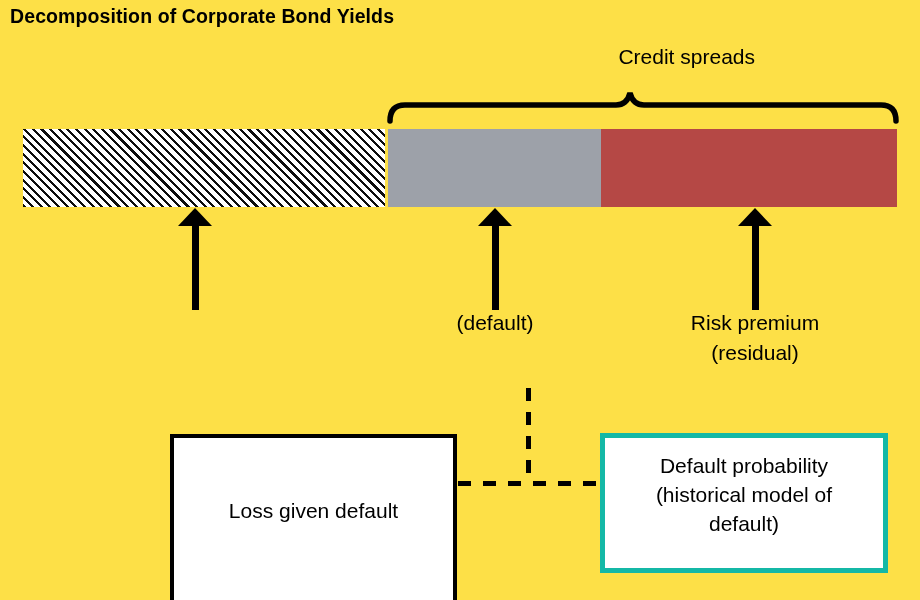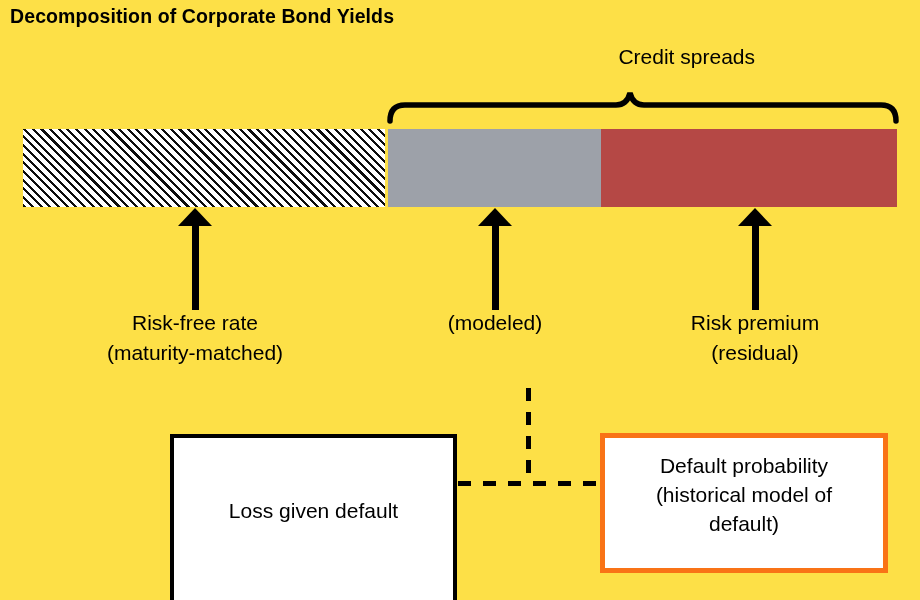--- a/index.html
+++ b/index.html
@@ -132,21 +132,21 @@
     width: 287px;
     height: 175px;
     border: 4px solid #000000;
     padding-bottom: 22px;
   }
   .box-pd {
     left: 600px;
     top: 433px;
     width: 288px;
     height: 140px;
-    border: 5px solid #f97316;
+    border: 5px solid #14b8a6;
     padding-bottom: 18px;
   }
 </style>
 </head>
 <body>
 
 <div class="canvas">
 
   <div class="title">Decomposition of Corporate Bond Yields</div>
 
@@ -166,26 +166,22 @@
   </div>
   <div class="arrow arrow-2">
     <div class="head"></div>
     <div class="stem"></div>
   </div>
   <div class="arrow arrow-3">
     <div class="head"></div>
     <div class="stem"></div>
   </div>
 
-  <div class="seg-label label-1">
-    <div>Risk-free rate</div>
-    <div>(maturity-matched)</div>
-  </div>
   <div class="seg-label label-2">
-    <div>(modeled)</div>
+    <div>(default)</div>
   </div>
   <div class="seg-label label-3">
     <div>Risk premium</div>
     <div>(residual)</div>
   </div>
 
   <div class="dash-v"></div>
   <div class="dash-h"></div>
 
   <div class="info-box box-lgd">

